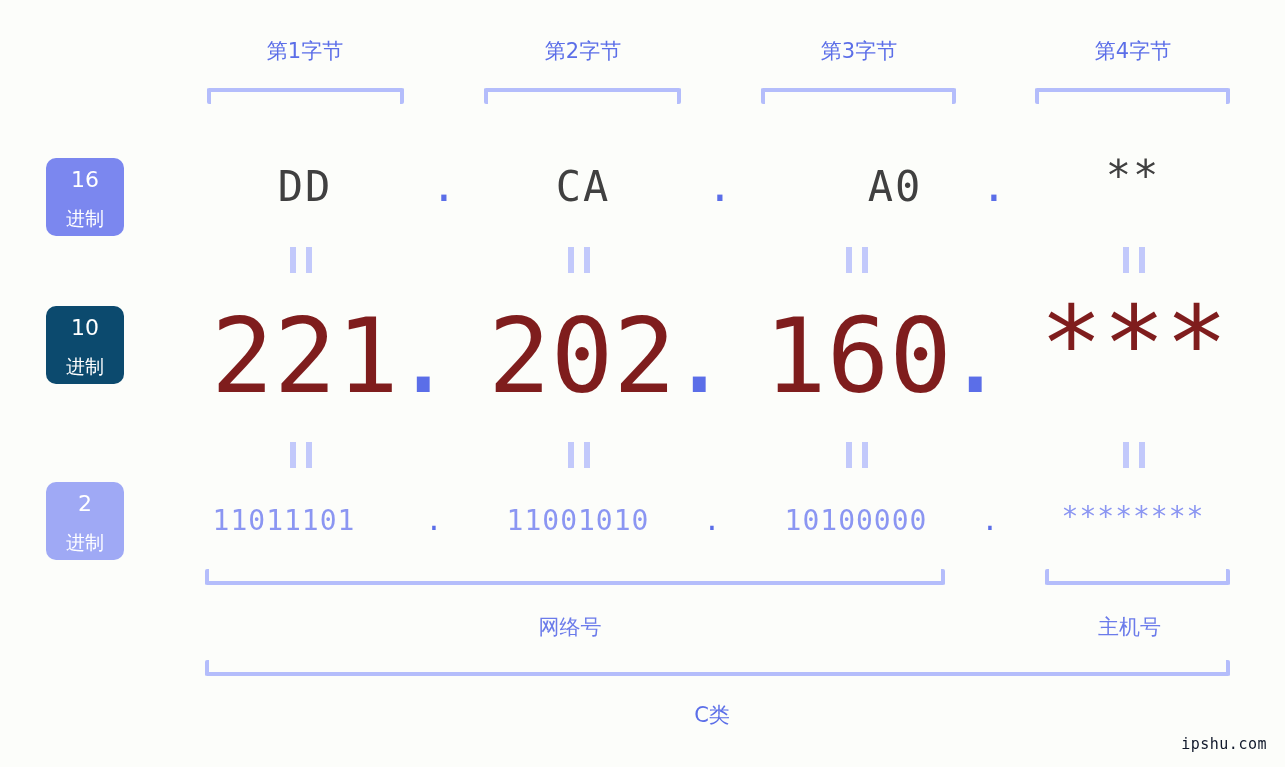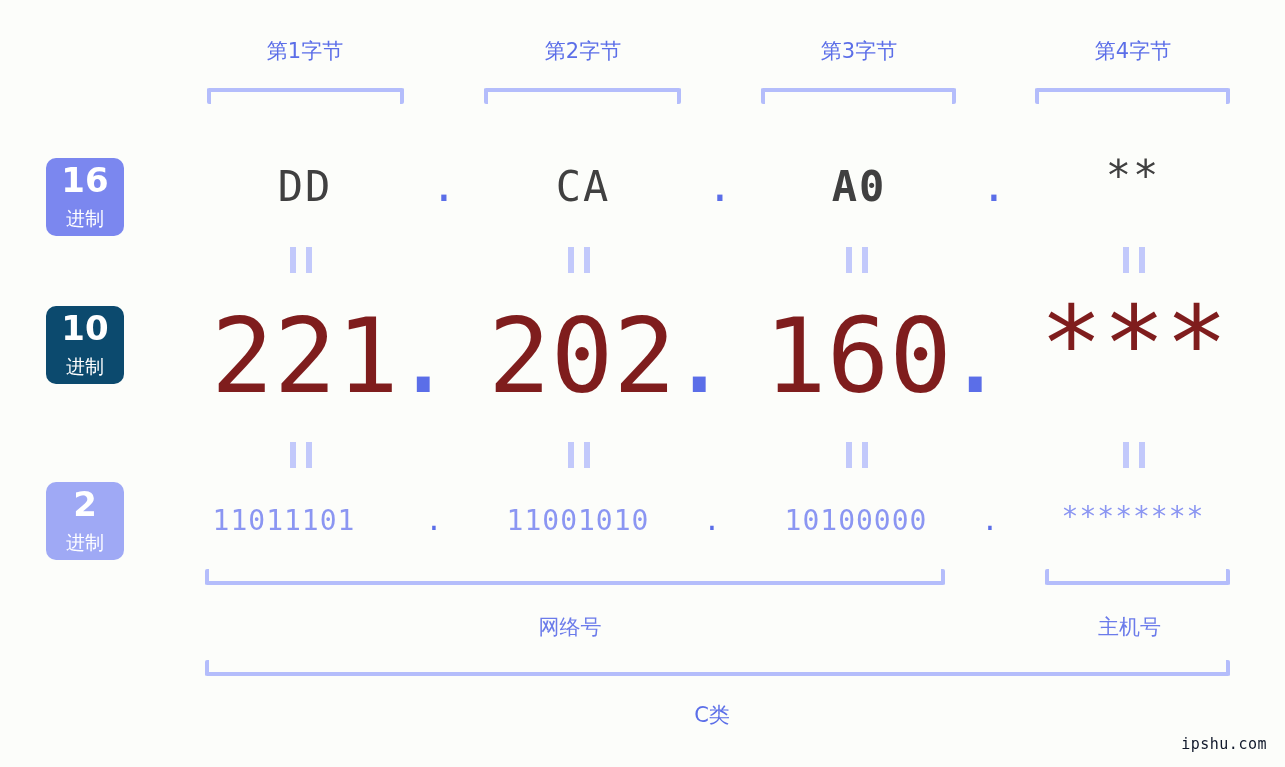--- a/index.html
+++ b/index.html
@@ -56,24 +56,24 @@
     height: 78px;
     border-radius: 10px;
     color: #ffffff;
     display: flex;
     flex-direction: column;
     align-items: center;
     justify-content: center;
     line-height: 1;
   }
   .badge .num {
-    font-size: 34px;
+    font-size: 22px;
     letter-spacing: 0px;
     line-height: 32px;
-    font-weight: 700;
+    font-weight: 400;
   }
   .badge .sys {
     font-size: 19px;
     line-height: 24px;
     margin-top: 10px;
     font-weight: 400;
   }
 
   
   .cell {
@@ -206,21 +206,21 @@
     </div>
     <div class="cell" style="left:405px; top:161px; width:78px;">
       <span class="dot">.</span>
     </div>
     <div class="cell" style="left:483px; top:161px; width:200px;">
       <span class="val">CA</span>
     </div>
     <div class="cell" style="left:681px; top:161px; width:78px;">
       <span class="dot">.</span>
     </div>
-    <div class="cell" style="left:759px; top:161px; width:200px;font-weight:bold;">
+    <div class="cell" style="left:795px; top:161px; width:200px;">
       <span class="val">A0</span>
     </div>
     <div class="cell" style="left:955px; top:161px; width:78px;">
       <span class="dot">.</span>
     </div>
     <div class="cell" style="left:1033px; top:150px; width:200px;">
       <span class="val">**</span>
     </div>
   </div>
 

